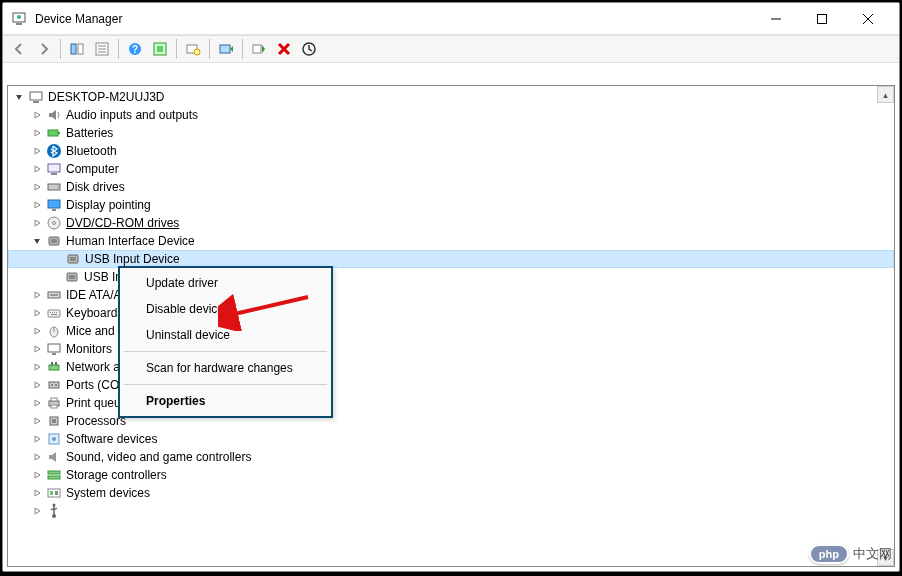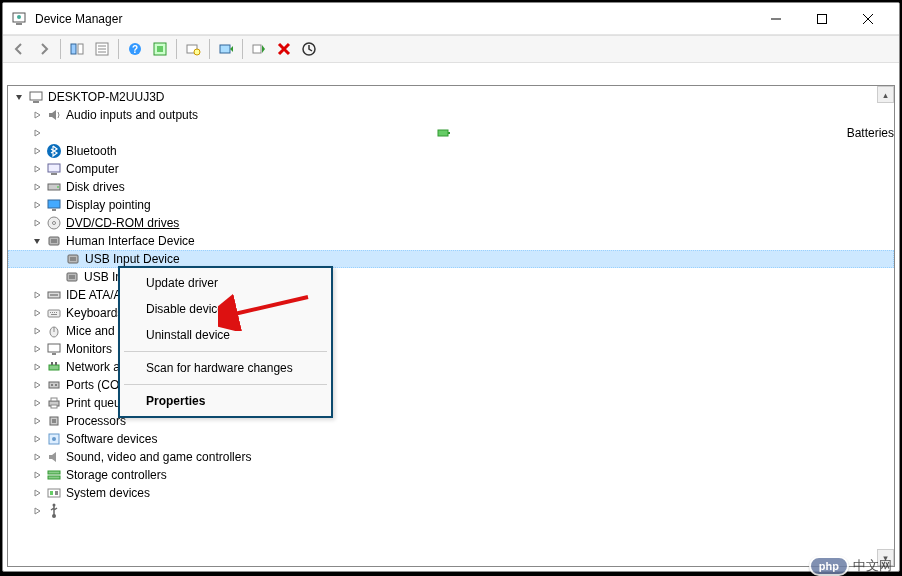--- a/index.html
+++ b/index.html
@@ -35,21 +35,21 @@
     
     .context-menu { position: absolute; background: #f9f9f9; border: 2px solid #0c4a6e; box-shadow: 2px 2px 4px rgba(0,0,0,0.15); font-size: 12px; padding: 2px; z-index: 100; width: 215px; }
     .ctx-item { padding: 6px 24px; cursor: pointer; }
     .ctx-item.bold { font-weight: bold; }
     .ctx-sep { height: 1px; background: #d0d0d0; margin: 3px 2px; }
     
     
     .red-arrow { position: absolute; z-index: 101; pointer-events: none; }
     
     
-    .watermark { position: absolute; bottom: 0; right: 10px; display: flex; align-items: center; gap: 4px; z-index: 200; opacity: 0.85; }
+    .watermark { position: absolute; bottom: 12px; right: 10px; display: flex; align-items: center; gap: 4px; z-index: 200; opacity: 0.85; }
     .watermark .php-oval { background: #6b7da5; color: #fff; font-size: 11px; font-weight: bold; padding: 2px 8px; border-radius: 10px; border: 2px solid #fff; box-shadow: 0 1px 2px rgba(0,0,0,0.3); }
     .watermark .cn { font-size: 13px; color: #333; font-weight: 500; }
     
     
     .scroll-arrow { position: absolute; width: 17px; height: 17px; background: #f0f0f0; border: 1px solid #ccc; display: flex; align-items: center; justify-content: center; font-size: 9px; color: #555; }
   </style>
 </head>
 <body>
 
 <div class="window">
@@ -180,21 +180,21 @@
             </svg>
           </span>
           <span class="node-icon">
             <svg width="16" height="16">
               <path d="M3 6 L6 6 L10 3 L10 13 L6 10 L3 10 Z" fill="#888"></path>
               <path d="M12 5 Q14 8 12 11" stroke="#888" fill="none"></path>
             </svg>
           </span>
           <span class="node-label">Audio inputs and outputs</span>
         </div>
-        <div class="tree-node" style="padding-left: 22px; justify-content: space-between;">
+        <div class="tree-node" style="padding-left: 22px;">
           <span class="expander">
             <svg width="10" height="10">
               <path d="M3 2 L8 5 L3 8 Z" fill="none" stroke="#888"></path>
             </svg>
           </span>
           <span class="node-icon">
             <svg width="16" height="16">
               <rect x="2" y="5" width="10" height="6" fill="#6c6" stroke="#393"></rect>
               <rect x="12" y="7" width="2" height="2" fill="#393"></rect>
             </svg>

